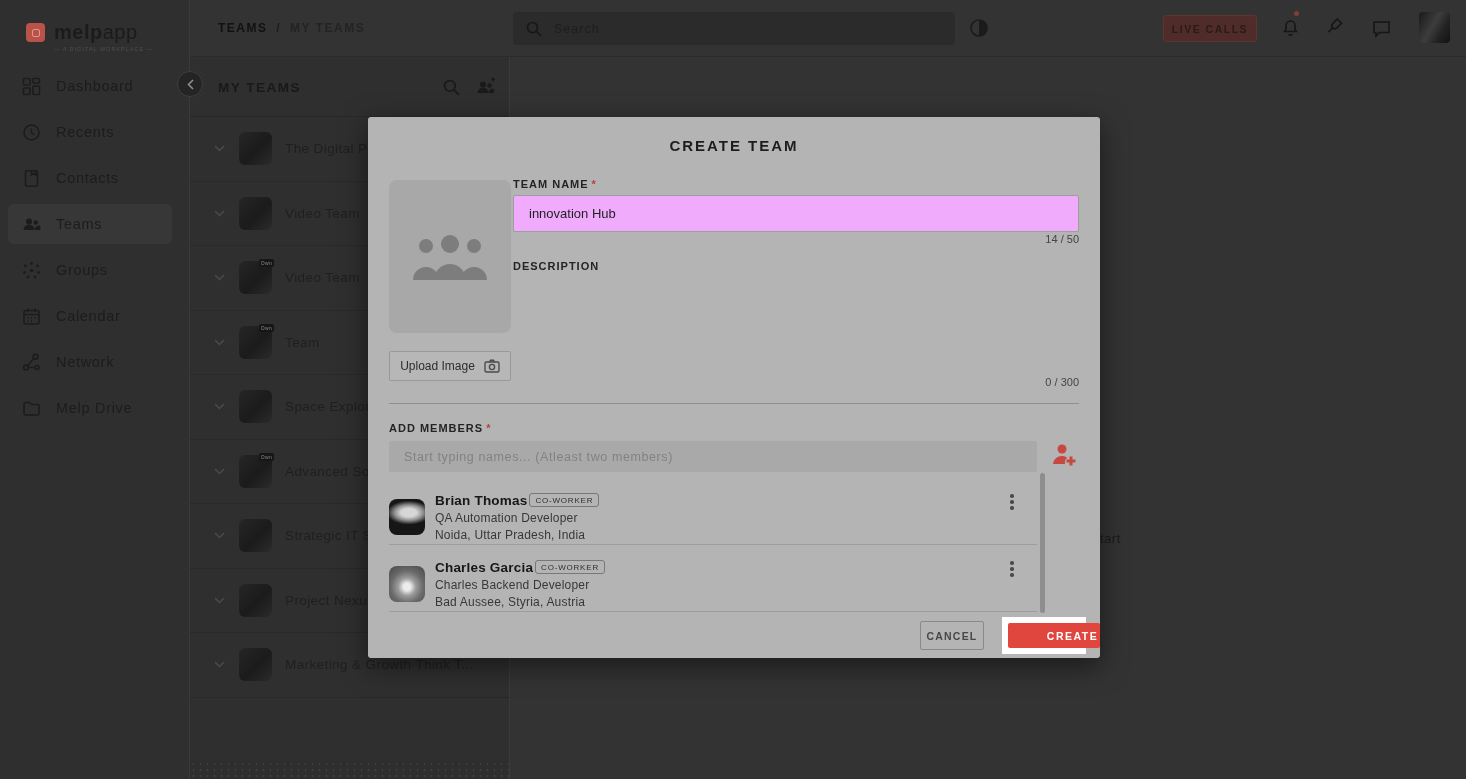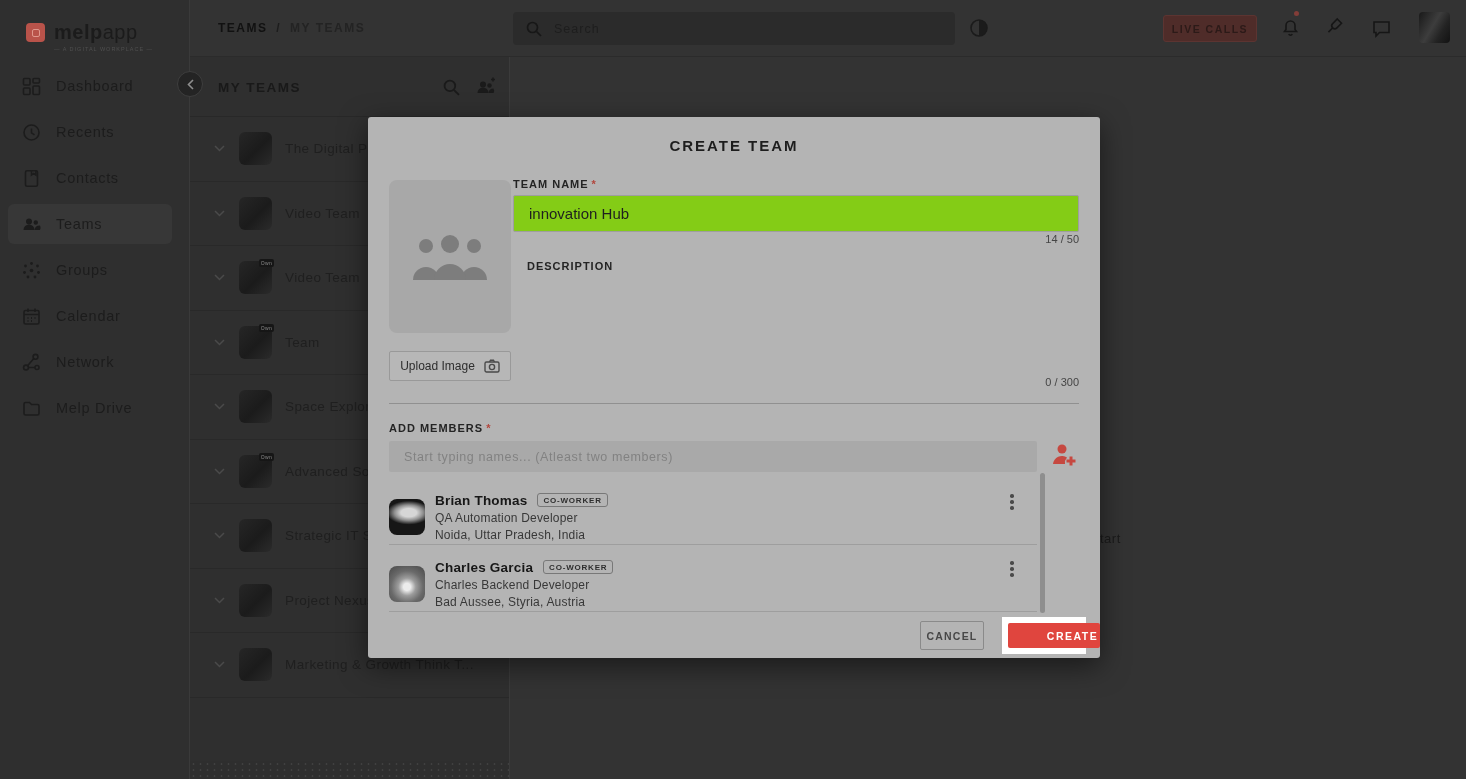--- a/index.html
+++ b/index.html
@@ -79,44 +79,44 @@
   .modal-title { position:absolute; left:0; top:20px; width:100%; text-align:center;
                  font-size:15px; font-weight:800; letter-spacing:2px; color:#1d1d1d; }
   .img-ph { position:absolute; left:21px; top:63px; width:122px; height:153px;
             background:#a8a8a8; border-radius:8px; display:flex; align-items:center; justify-content:center; }
   .upload-btn { position:absolute; left:21px; top:234px; width:122px; height:30px;
                 background:#b7b7b7; border:1px solid #999999; border-radius:2px;
                 display:flex; align-items:center; justify-content:center; gap:9px;
                 font-size:12px; color:#2e2e2e; font-family:inherit; }
   .fld-label { position:absolute; font-size:11px; font-weight:800; letter-spacing:1px; color:#242424; }
   .req { color:#b2453c; margin-left:3px; }
-  .txt-input { position:absolute; left:145px; width:566px; background:#84cc16;
-               border:1px solid #9e9e9e; border-radius:2px; font-size:15px; color:#1f1f1f;
+  .txt-input { position:absolute; left:145px; width:566px; background:#f0abfc;
+               border:1px solid #9e9e9e; border-radius:2px; font-size:13px; color:#1f1f1f;
                padding:0 15px; font-family:inherit; outline:none; }
   .txt-area { position:absolute; left:145px; top:160px; width:566px; height:94px; background:#bababa;
               border:1px solid #9e9e9e; border-radius:2px; font-size:13px; color:#1f1f1f;
               padding:13px 15px; font-family:inherit; resize:none; outline:none; letter-spacing:.3px; }
   .txt-area::placeholder, .members-input::placeholder { color:#828282; letter-spacing:.6px; }
   .counter { position:absolute; left:145px; width:566px; text-align:right; font-size:11px; color:#454545; }
   .modal-divider { position:absolute; left:21px; top:286px; width:690px; height:1px; background:#909090; }
   .members-input { position:absolute; left:21px; top:324px; width:648px; height:31px; background:#a9a9a9;
                    border:none; border-radius:2px; font-size:12.5px; color:#2a2a2a; padding:0 15px;
                    font-family:inherit; outline:none; }
   .person-add { position:absolute; left:682px; top:325px; width:28px; height:28px; color:#c64840; }
   .members-list { position:absolute; left:21px; top:361px; width:648px; }
   .member-row { position:relative; height:67px; border-bottom:1px solid #9e9e9e;
                 display:flex; align-items:center; padding-top:12px; }
   .member-avatar { width:36px; height:36px; border-radius:8px; flex:0 0 36px; }
   .avatar-brian { background:#161616 radial-gradient(ellipse 26px 14px at 55% 38%, #d6d6d6 0 30%, #8f8f8f 55%, #161616 85%); }
   .avatar-charles { background:radial-gradient(circle at 50% 58%, #ececec 0 13%, #9c9c9c 32%, #6a6a6a 58%, #474747 100%); }
   .member-info { margin-left:10px; }
   .member-name-row { display:flex; align-items:center; }
   .member-name { font-size:13.5px; font-weight:700; color:#171717; letter-spacing:.2px; }
-  .member-badge { margin-left:10px; border:1px solid #787878; border-radius:3px; padding:2px 5px 1px;
-                  font-size:8px; font-weight:700; letter-spacing:.8px; color:#2e2e2e; }
+  .member-badge { margin-left:2px; border:1px solid #787878; border-radius:3px; padding:2px 5px 1px;
+                  font-size:8px; font-weight:400; letter-spacing:.8px; color:#2e2e2e; }
   .member-sub { font-size:12px; color:#383838; margin-top:3px; letter-spacing:.2px; }
   .kebab { position:absolute; right:18px; top:14px; width:14px; height:20px;
            display:flex; flex-direction:column; align-items:center; justify-content:center; gap:2.5px; }
   .kebab i { width:3.5px; height:3.5px; border-radius:50%; background:#4a4a4a; }
   .scroll-thumb { position:absolute; left:672px; top:356px; width:5px; height:140px;
                   background:#8e8e8e; border-radius:3px; }
   .cancel-btn { position:absolute; left:552px; top:504px; width:64px; height:29px;
                 background:transparent; border:1px solid #8a8a8a; border-radius:2px;
                 font-size:10.5px; font-weight:700; letter-spacing:1.2px; color:#474747; font-family:inherit; }
   .create-ring { position:absolute; left:634px; top:500px; width:84px; height:37px; background:#ffffff; }
@@ -361,21 +361,21 @@
         <rect x="1" y="3" width="14" height="10" rx="1.5"></rect>
         <path d="M5.5 3 l1-1.8 h3 l1 1.8"></path>
         <circle cx="8" cy="8" r="2.6"></circle>
       </svg>
   </button>
 
   <div class="fld-label" style="left:145px; top:61px"><span>TEAM NAME</span><span class="req">*</span></div>
   <input class="txt-input" style="top: 78px; height: 37px;" type="text" value="innovation Hub">
   <div class="counter" style="top:116px">14 / 50</div>
 
-  <div class="fld-label" style="left:159px; top:143px">DESCRIPTION</div>
+  <div class="fld-label" style="left:145px; top:143px">DESCRIPTION</div>
   <div class="counter" style="top:259px">0 / 300</div>
 
   <div class="modal-divider"></div>
 
   <div class="fld-label" style="left:21px; top:305px"><span>ADD MEMBERS</span><span class="req">*</span></div>
   <input class="members-input" type="text" placeholder="Start typing names... (Atleast two members)" style="">
 
   <svg class="person-add" viewBox="0 0 28 28" fill="currentColor">
     <circle cx="12" cy="7" r="4.5"></circle>
     <path d="M3 22 a9 9 0 0 1 14 -6.5 a8 8 0 0 0-2 6.5 z"></path>

